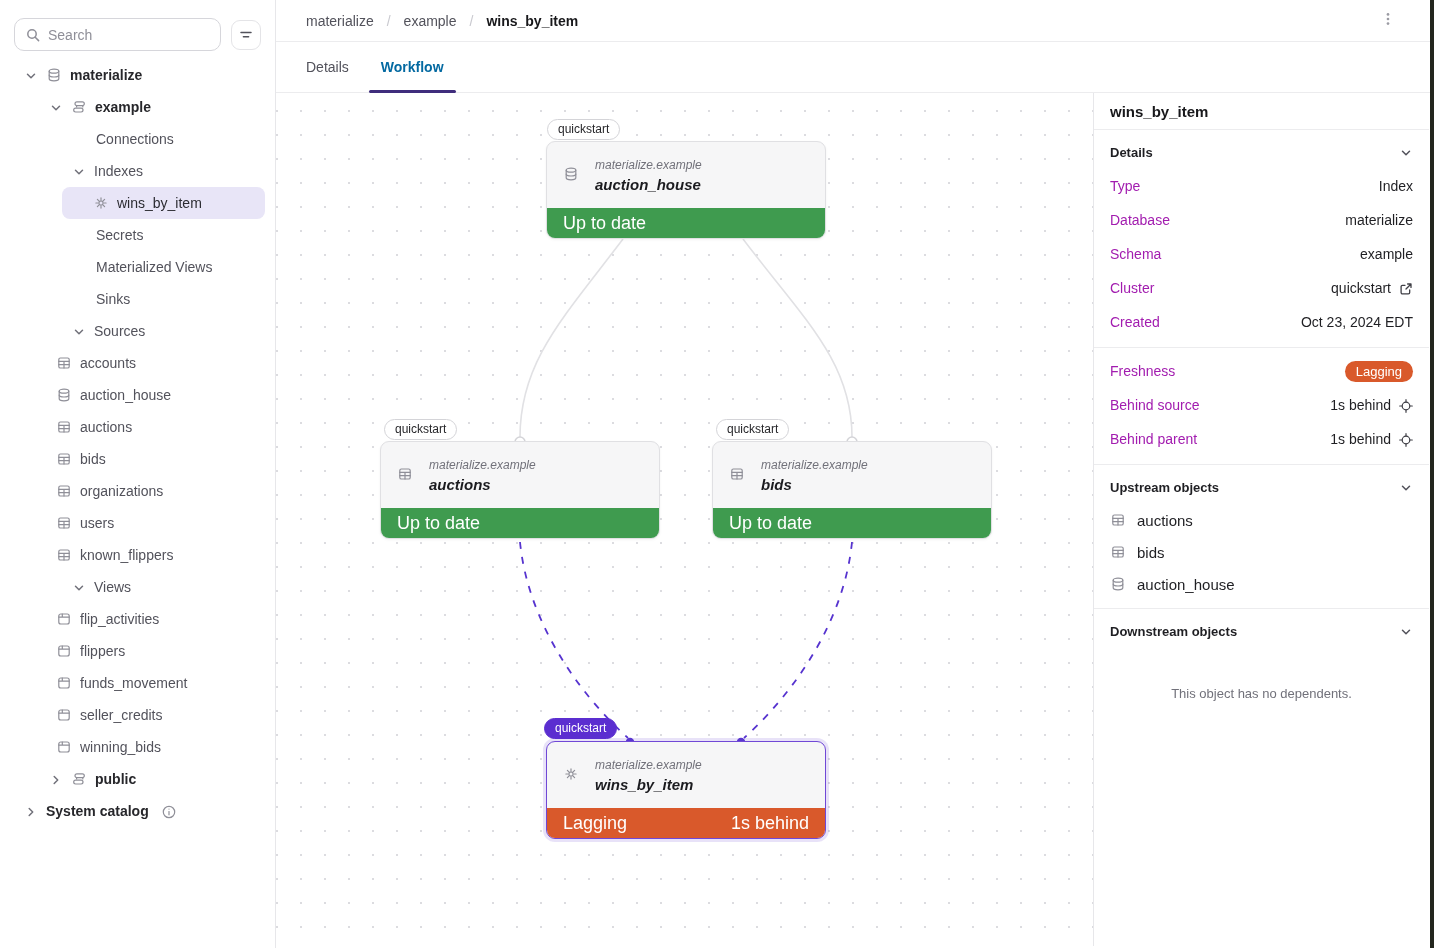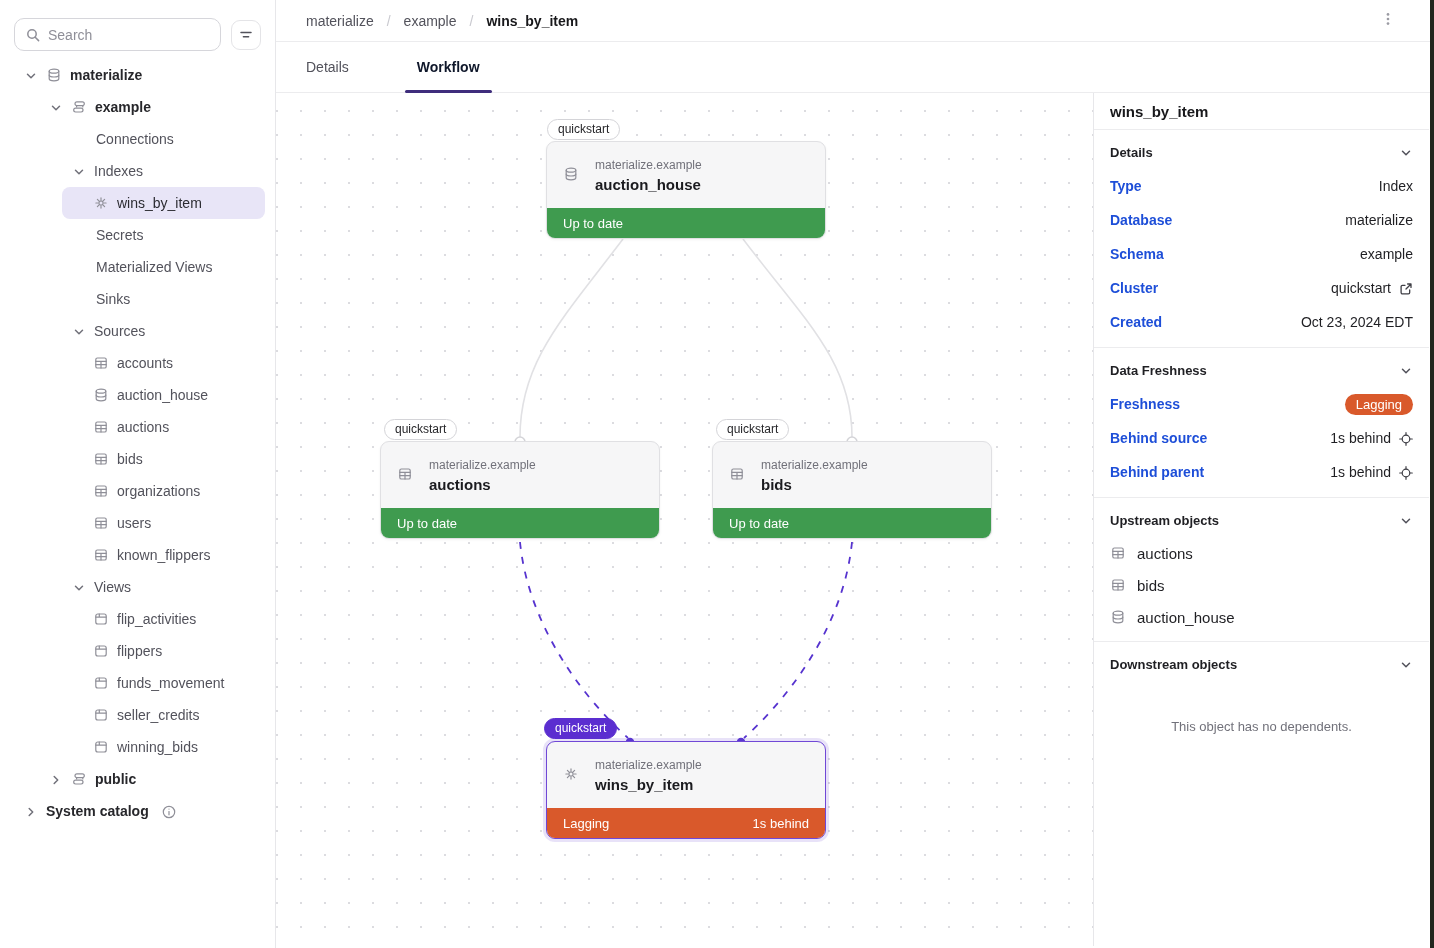--- a/index.html
+++ b/index.html
@@ -18,67 +18,67 @@
   .filterbtn { width:30px; height:30px; border:1px solid #e4e4e7; border-radius:9px; background:#fff;
     display:flex; align-items:center; justify-content:center; cursor:pointer; }
   .filterbtn svg { width:16px; height:16px; color:#52525b; }
   .tree { margin-top:8px; }
   .trow { height:32px; display:flex; align-items:center; gap:8px; font-size:14px; color:#52525b; cursor:pointer; }
   .trow .chev { width:15px; height:15px; color:#71717a; flex:none; }
   .trow .ic { width:16px; height:16px; color:#8f8f98; flex:none; }
   .trow .info { width:15px; height:15px; color:#8f8f98; flex:none; margin-left:4px; }
   .bold { font-weight:700; color:#27272b; }
   .d0 { padding-left:23px; } .d1 { padding-left:48px; }
-  .d2c { padding-left:71px; } .d2 { padding-left:96px; } .d3 { padding-left:93px; }
+  .d2c { padding-left:71px; } .d2 { padding-left:96px; } .d3 { padding-left:56px; }
   .sel { background:#e8e5f7; border-radius:8px; margin:0 10px 0 62px; padding-left:31px; color:#2b2b31; }
 
   
   .main { width:1154px; flex:none; display:flex; flex-direction:column; }
   .crumbrow { height:42px; border-bottom:1px solid #ececee; display:flex; align-items:center;
     padding:0 30px; font-size:14px; position:relative; }
   .crumb { color:#52525b; } .crumb-sep { color:#c9c9cf; margin:0 13px; }
   .crumb-cur { color:#18181b; font-weight:700; }
   .kebab { position:absolute; right:30px; top:11px; width:20px; height:20px; color:#9b9ba3; cursor:pointer; }
   .tabsrow { height:51px; border-bottom:1px solid #ececee; display:flex; align-items:stretch; padding:0 30px; gap:32px; }
   .tab { display:flex; align-items:center; font-size:14px; color:#52525b; position:relative; cursor:pointer; }
-  .tab.active { color:#0f172a; font-weight:700;margin-left:36px; }
+  .tab.active { color:#0369a1; font-weight:700; }
   .tab.active::after { content:""; position:absolute; left:-12px; right:-12px; bottom:-1px; height:3px;
     background:#3f2d7c; border-radius:2px; }
 
   .mbody { flex:1; display:flex; }
   
   .canvas { position:relative; width:817px; height:853px; overflow:hidden; background-color:#fff;
     background-image:radial-gradient(circle, #dcdce0 1.1px, transparent 1.45px);
     background-size:24px 24px; background-position:13px 6px; }
   .edges { position:absolute; left:0; top:0; width:817px; height:853px; }
   .ncard { position:absolute; width:280px; border:1px solid #e0e0e3; border-radius:9px; background:#f6f6f7;
     box-shadow:0 1px 3px rgba(0,0,0,.05); cursor:pointer; z-index:2; }
   .ncard.hl { border:1.5px solid #7048d6; box-shadow:0 0 0 3px rgba(112,72,214,.16); }
-  .nbody { display:flex; align-items:center; gap:13px; padding:12px 16px; height:66px; }
+  .nbody { display:flex; align-items:center; gap:13px; padding:12px 16px; height:66px;font-style:italic; }
   .nbody .nic { width:19px; height:19px; color:#8f8f98; flex:none; }
   .nsub { font-size:12px; color:#71717a; margin-bottom:4px; }
   .nname { font-size:15px; font-weight:700; color:#1b1b1f; }
   .nfoot { height:30px; border-radius:0 0 8px 8px; display:flex; align-items:center;
-    justify-content:space-between; padding:0 16px; color:#fff; font-size:13px; }
+    justify-content:space-between; padding:0 16px; color:#fff; font-size:18px; }
   .nfoot.green { background:#3f9b4f; } .nfoot.orange { background:#d9592b; }
   .nbadge { position:absolute; height:21px; line-height:19px; padding:0 10px; border-radius:11px;
     background:#fff; border:1px solid #d4d4d8; font-size:12px; color:#27272a; z-index:3; }
   .nbadge.purple { background:#5b2ed0; border-color:#5b2ed0; color:#fff; }
 
   
   .rightpanel { width:336px; height:853px; border-left:1px solid #e7e7ea; background:#fff; font-size:14px; }
   .rp-title { height:37px; display:flex; align-items:center; padding:0 16px; font-size:15px;
     font-weight:700; color:#18181b; border-bottom:1px solid #ececee; }
   .rp-sec { padding:6px 16px 8px; border-bottom:1px solid #ececee; }
   .rp-sec:last-child { border-bottom:0; }
   .rp-head { height:33px; display:flex; align-items:center; justify-content:space-between;
     font-size:13px; font-weight:700; color:#1f1f23; cursor:pointer; }
   .rp-head svg { width:15px; height:15px; color:#52525b; }
   .rp-row { height:34px; display:flex; align-items:center; justify-content:space-between; }
-  .rp-label { color:#1d4ed8;font-weight:bold; }
+  .rp-label { color:#a21caf; }
   .rp-val { color:#1f1f23; display:flex; align-items:center; gap:7px; }
   .rp-val svg { width:15px; height:15px; color:#3f3f46; }
   .badge-lag { background:#d9592b; color:#fff; font-size:13px; padding:3px 11px; border-radius:12px; }
   .rp-obj { height:32px; display:flex; align-items:center; gap:10px; color:#1f1f23; font-size:15px; cursor:pointer; }
   .rp-obj svg { width:17px; height:17px; color:#8f8f98; flex:none; }
   .rp-empty { text-align:center; color:#71717a; font-size:13px; padding:8px 0 14px;margin-top:30px; }
 
   .edge-strip { width:4px; height:948px; background:#23261e; flex:none; }
 </style>
 </head>
@@ -438,26 +438,20 @@
                 </svg>
             </span>
           </div>
           <div class="rp-row">
             <span class="rp-label">Created</span>
             <span class="rp-val">Oct 23, 2024 EDT</span>
           </div>
         </div>
 
         <div class="rp-sec">
-          <div class="rp-head">
-            <span>Data Freshness</span>
-            <svg>
-                <use href="#i-chevd"></use>
-              </svg>
-          </div>
           <div class="rp-row">
             <span class="rp-label">Freshness</span>
             <span class="badge-lag">Lagging</span>
           </div>
           <div class="rp-row">
             <span class="rp-label">Behind source</span>
             <span class="rp-val">
               <span>1s behind</span>
               <svg>
                   <use href="#i-target"></use>

